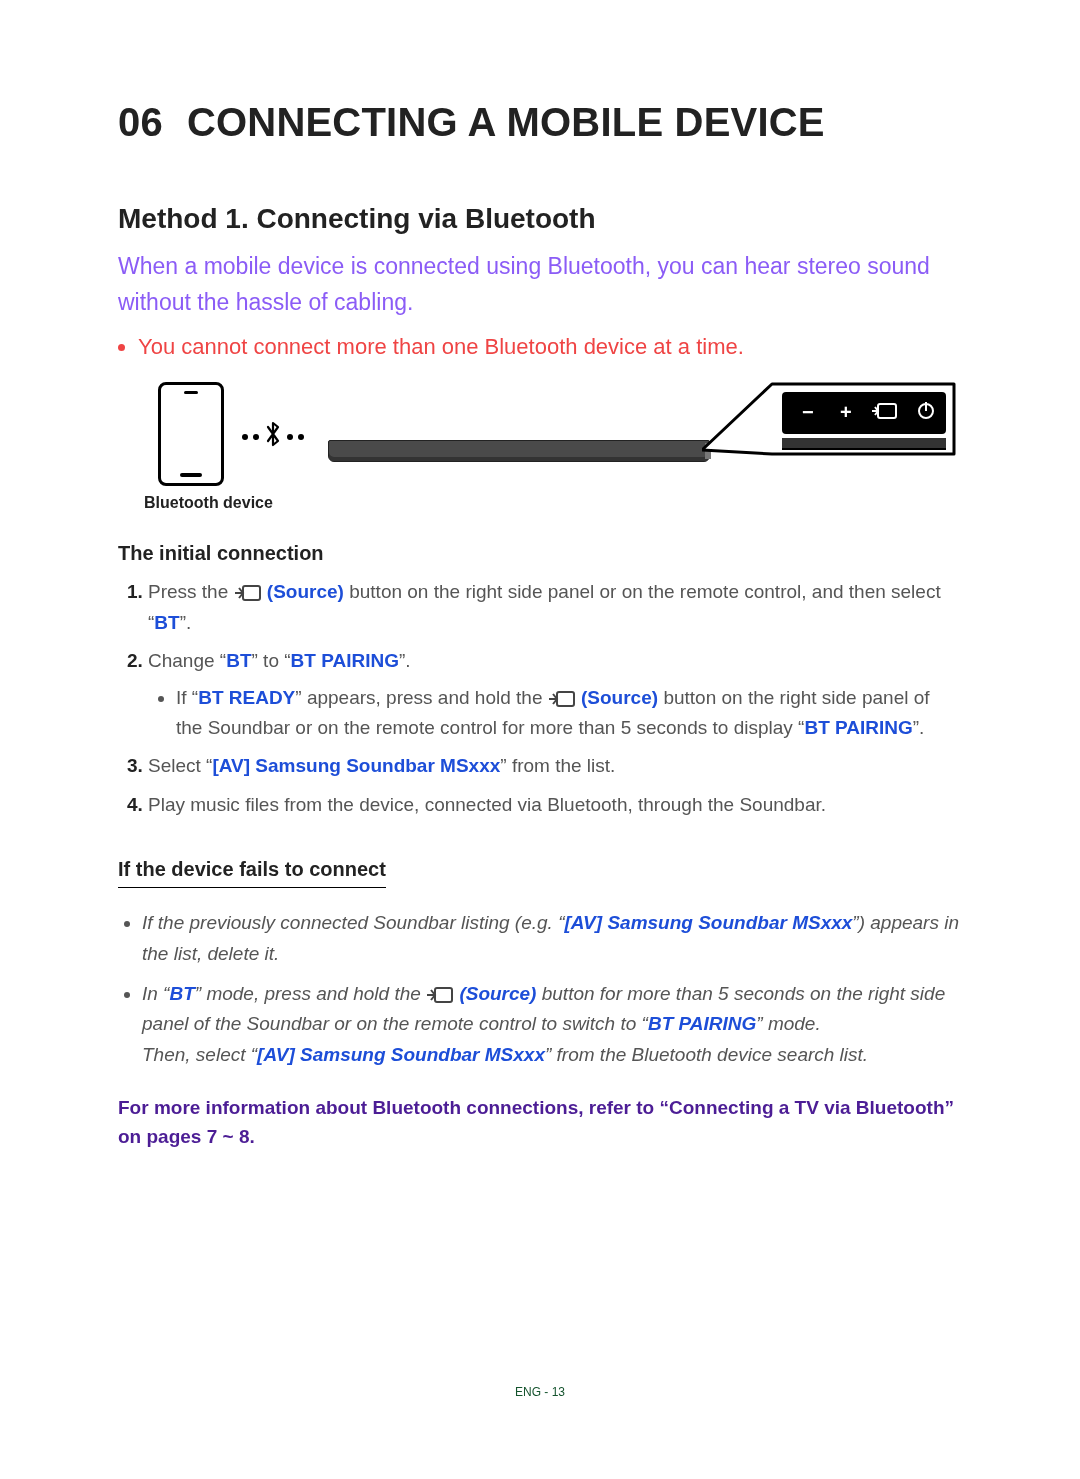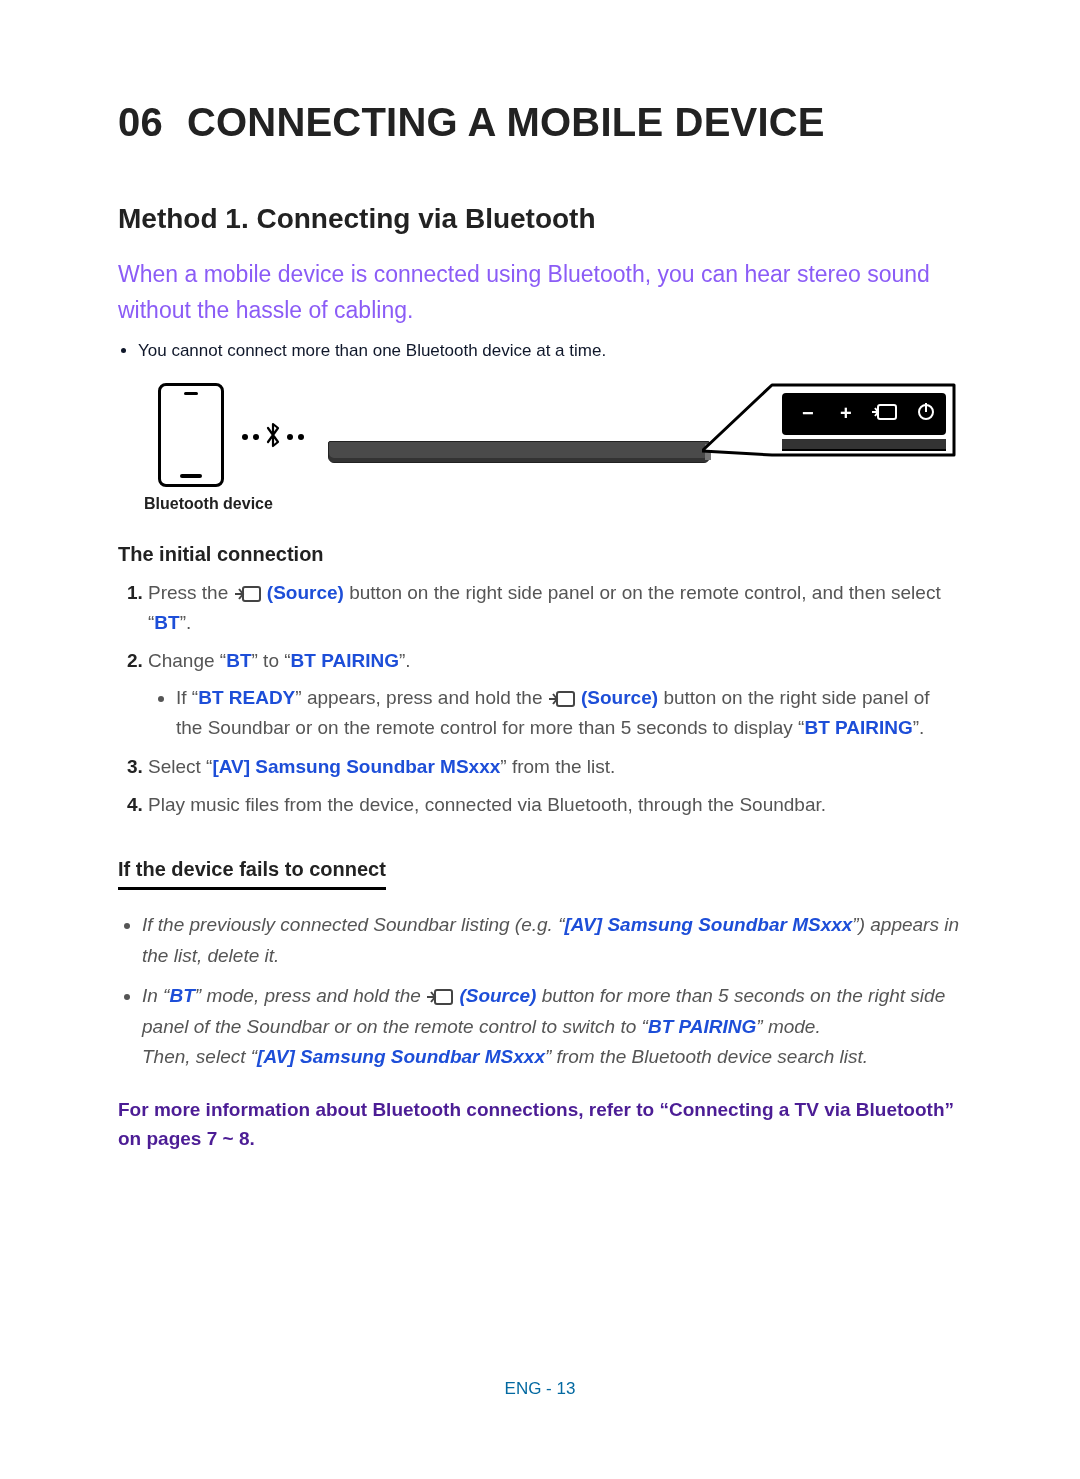--- a/index.html
+++ b/index.html
@@ -19,30 +19,30 @@
   h1.chapter {
     font-size: 40px;
     font-weight: 700;
     letter-spacing: 0.2px;
     margin: 0 0 58px 0;
   }
   h1.chapter .num { margin-right: 24px; text-align: right; }
   h2.section {
     font-size: 28px;
     font-weight: 700;
-    margin: 0 0 22px 0;
+    margin: 0 0 14px 0;
   }
   p.lead {
     font-size: 23px;
     line-height: 1.55;
     margin: 0 0 10px 0;
     color: #8b5cf6;
   }
   ul.bullets { margin: 0 0 0 20px; padding: 0; }
-  ul.bullets li { font-size: 17px; line-height: 1.55; color: #0f172a; margin-bottom: 6px; }
+  ul.bullets li { font-size: 22px; line-height: 1.55; color: #ef4444; margin-bottom: 6px; }
 
   .diagram-wrap { display: flex; align-items: flex-start; position: relative; margin: 18px 0 8px 0; }
   .phone {
     width: 60px; height: 98px; border: 3px solid #000; border-radius: 8px;
     margin-left: 40px; margin-right: 12px; position: relative; flex: 0 0 auto;
   }
   .phone::before { content: ""; position: absolute; top: 6px; left: 50%; transform: translateX(-50%); width: 14px; height: 3px; background:#000; border-radius: 2px; }
   .phone::after { content: ""; position: absolute; bottom: 6px; left: 50%; transform: translateX(-50%); width: 22px; height: 4px; background:#000; border-radius: 2px; }
   .bt-dots { display:flex; align-items:center; gap:5px; margin: 38px 10px 0 6px; }
   .dot { width:6px; height:6px; background:#000; border-radius:50%; }
@@ -51,21 +51,21 @@
   .soundbar { margin: 58px 0 0 14px; position: relative; }
   .bar-body { width: 380px; height: 20px; background:#4a4a4a; border:1px solid #222; border-radius: 2px 2px 6px 6px; position: relative; box-shadow: inset 0 -4px 0 #333;}
   .bar-body::after { content:""; position:absolute; right:-2px; top:2px; width:6px; height:16px; background:#777; }
 
   .callout { position: absolute; right: 0; top: -10px; }
   .callout svg { display:block; }
 
   .diag-caption { font-size: 16px; font-weight: 700; margin: 6px 0 0 26px; }
 
   h3.sub { font-size: 20px; font-weight: 700; margin: 30px 0 12px 0; }
-  h3.sub.underlined { border-bottom: 3px solid #000000; padding-bottom: 6px; display: inline-block; }
+  h3.sub.underlined { border-bottom: 1px solid #000000; padding-bottom: 6px; display: inline-block; }
 
   ol.num { margin: 0; padding-left: 30px; }
   ol.num > li { font-size: 19px; line-height: 1.6; color: #555; margin-bottom: 8px; }
   ol.num > li::marker { font-weight: 700; color:#222; }
   ol.num ul { list-style: disc; margin: 6px 8px 4px 28px; padding: 0; }
   ol.num ul li { margin-bottom: 4px; }
 
   .b { font-weight: 700; color:#1d4ed8; }
 
   ul.bullets2 { margin: 8px 0 0 24px; padding: 0; }
@@ -74,21 +74,21 @@
   p.info { font-size: 19px; font-weight: 700; line-height: 1.5; color:#4c1d95; margin: 24px 0 0 0; }
 
   .source-icon {
     display:inline-flex; align-items:center; justify-content:center;
     vertical-align: middle; width: 28px; height: 18px; position:relative;
   }
   .source-icon svg { width:28px; height:18px; }
 
   .footer {
     position: absolute; bottom: 80px; left: 0; right: 0;
-    text-align: center; font-size: 17px; color:#0369a1;
+    text-align: center; font-size: 12px; color:#14532d;
   }
 </style>
 </head>
 <body>
 
 <div class="page">
 
   <h1 class="chapter">
     <span class="num">06</span><span>CONNECTING A MOBILE DEVICE</span>
   </h1>

